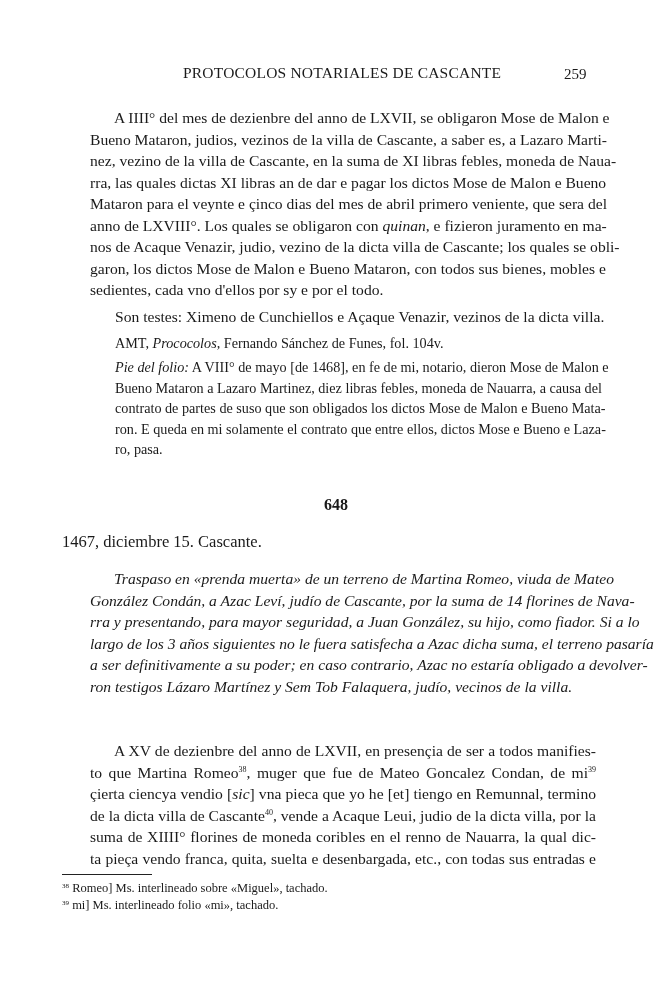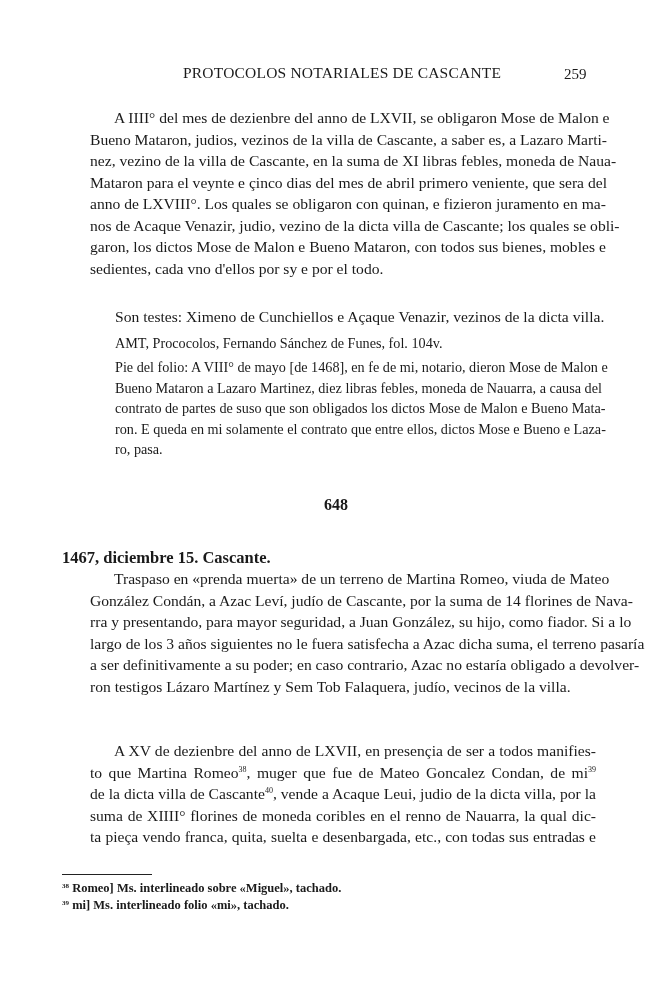--- a/index.html
+++ b/index.html
@@ -23,42 +23,43 @@
   }
   .line.last { text-align-last: left; }
   .line.indent { padding-left: 24px; }
   .small .line { font-size: 14.2px; height: 20.5px; line-height: 20.5px; }
   .para.indented { left: 87px; width: 509px; }
   .doc-number {
     position: absolute; top: 496px; left: 0; width: 660px; text-align: center;
     font-weight: bold; font-size: 16px; margin-left: 6px;
   }
   .doc-date {
-    position: absolute; top: 532px; left: 62px; font-weight: bold; font-size: 16.5px; margin-top: 16px;
+    position: absolute; top: 532px; left: 62px; font-weight: normal; font-size: 16.5px;
   }
-  .it { }
+  .it { font-style: italic; }
   sup { font-size: 8px; vertical-align: 6px; line-height: 0; }
   .fn-rule {
     position: absolute; top: 874px; left: 62px; width: 90px; height: 0;
     border-top: 1px solid #222;
   }
   .footnotes { position: absolute; top: 880px; left: 62px; }
-  .fn { font-size: 12.5px; height: 17px; line-height: 17px; white-space: nowrap; font-weight: bold; }
+  .fn { font-size: 12.5px; height: 17px; line-height: 17px; white-space: nowrap; }
   .fn sup { font-size: 7px; vertical-align: 4px; }
 </style>
 </head>
 <body>
 
 <div class="running-head">PROTOCOLOS NOTARIALES DE CASCANTE</div>
 <div class="page-num">259</div>
 
 <div class="para" style="top:107px;">
   <span class="line indent">A IIII° del mes de dezienbre del anno de LXVII, se obligaron Mose de Malon e</span>
   <span class="line">Bueno Mataron, judios, vezinos de la villa de Cascante, a saber es, a Lazaro Marti-</span>
   <span class="line">nez, vezino de la villa de Cascante, en la suma de XI libras febles, moneda de Naua-</span>
+  <span class="line">rra, las quales dictas XI libras an de dar e pagar los dictos Mose de Malon e Bueno</span>
   <span class="line">Mataron para el veynte e çinco dias del mes de abril primero veniente, que sera del</span>
   <span class="line" id="line-quinan"><span>anno de LXVIII°. Los quales se obligaron con </span><span class="it">quinan</span><span>, e fizieron juramento en ma-</span></span>
   <span class="line">nos de Acaque Venazir, judio, vezino de la dicta villa de Cascante; los quales se obli-</span>
   <span class="line">garon, los dictos Mose de Malon e Bueno Mataron, con todos sus bienes, mobles e</span>
   <span class="line last">sedientes, cada vno d'ellos por sy e por el todo.</span>
 </div>
 
 <div class="para indented" style="top:306px;">
   <span class="line last">Son testes: Ximeno de Cunchiellos e Açaque Venazir, vezinos de la dicta villa.</span>
 </div>
@@ -83,20 +84,21 @@
   <span class="line">González Condán, a Azac Leví, judío de Cascante, por la suma de 14 florines de Nava-</span>
   <span class="line">rra y presentando, para mayor seguridad, a Juan González, su hijo, como fiador. Si a lo</span>
   <span class="line">largo de los 3 años siguientes no le fuera satisfecha a Azac dicha suma, el terreno pasaría</span>
   <span class="line">a ser definitivamente a su poder; en caso contrario, Azac no estaría obligado a devolver-</span>
   <span class="line last">ron testigos Lázaro Martínez y Sem Tob Falaquera, judío, vecinos de la villa.</span>
 </div>
 
 <div class="para" style="top:740px;">
   <span class="line indent">A XV de dezienbre del anno de LXVII, en presençia de ser a todos manifies-</span>
   <span class="line"><span>to que Martina Romeo</span><sup>38</sup><span>, muger que fue de Mateo Goncalez Condan, de mi</span><sup>39</sup></span>
+  <span class="line"><span>çierta ciencya vendio [</span><span class="it">sic</span><span>] vna pieca que yo he [et] tiengo en Remunnal, termino</span></span>
   <span class="line"><span>de la dicta villa de Cascante</span><sup>40</sup><span>, vende a Acaque Leui, judio de la dicta villa, por la</span></span>
   <span class="line">suma de XIIII° florines de moneda coribles en el renno de Nauarra, la qual dic-</span>
   <span class="line">ta pieça vendo franca, quita, suelta e desenbargada, etc., con todas sus entradas e</span>
 </div>
 
 <div class="fn-rule"></div>
 <div class="footnotes">
   <div class="fn"><sup>38</sup><span> Romeo] Ms. interlineado sobre «Miguel», tachado.</span></div>
   <div class="fn"><sup>39</sup><span> mi] Ms. interlineado folio «mi», tachado.</span></div>
 </div>

